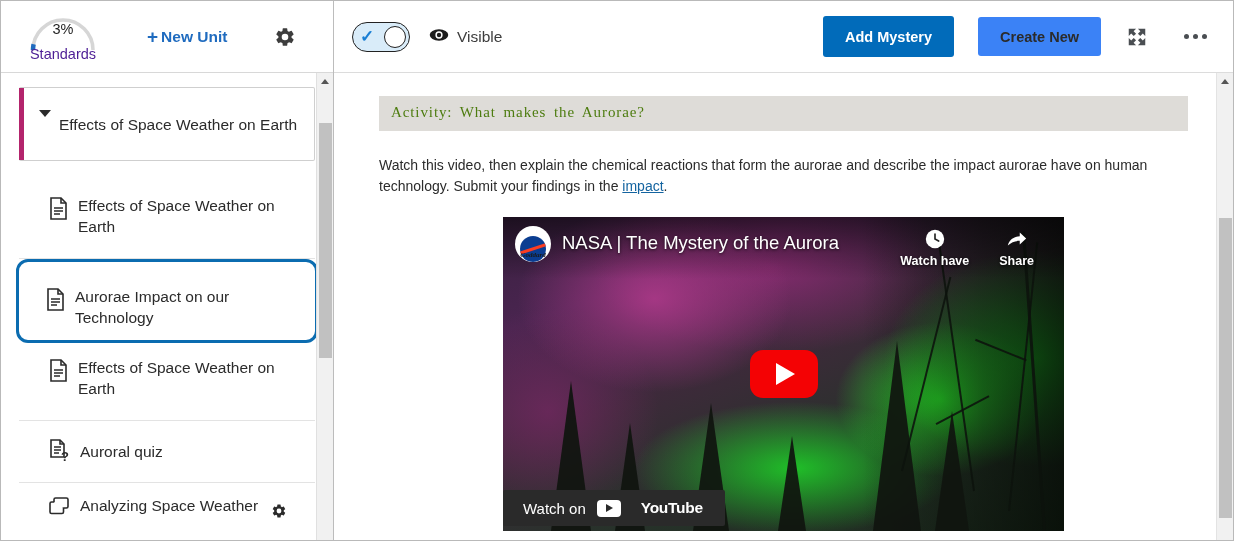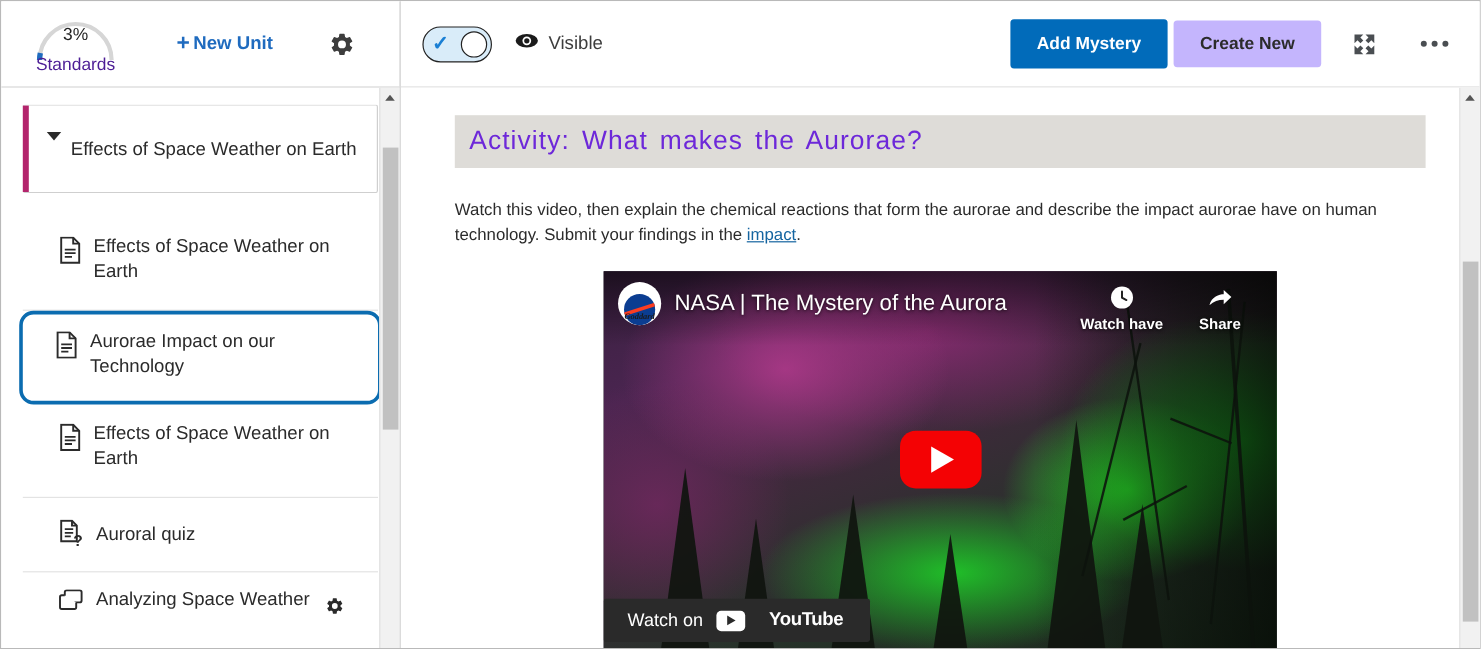--- a/index.html
+++ b/index.html
@@ -135,21 +135,21 @@
     align-items: flex-start;
     gap: 10px;
     padding: 14px 10px 14px 30px;
     border-bottom: 1px solid #e3e3e3;
     cursor: pointer;
     min-height: 78px;
   }
   .lesson-item.selected {
     border: 3px solid #0b6cb0;
     border-radius: 12px;
-    padding: 12px 8px 12px 27px;
+    padding: 24px 8px 12px 27px;
     margin: 0 -3px;
   }
   .lesson-icon { flex: none; margin-top: 2px; }
   .lesson-label {
     font-size: 15.5px;
     line-height: 21px;
     color: #2b2b2b;
   }
   .lesson-item.last {
     border-bottom: none;
@@ -244,21 +244,21 @@
     font-family: inherit;
     font-size: 14.5px;
     font-weight: bold;
     border: none;
     border-radius: 3px;
     cursor: pointer;
     height: 41px;
     padding: 0 22px;
   }
   .btn-primary { background: #016bba; color: #fff; }
-  .btn-secondary { background: #c4b5fd; color: #2b2b2b; margin-left: 5px; height: 39px;}
+  .btn-secondary { background: #3b82f6; color: #2b2b2b; margin-left: 24px; height: 39px;}
   .icon-btn {
     width: 44px; height: 40px;
     display: flex; align-items: center; justify-content: center;
     background: none; border: none; cursor: pointer;
     margin-left: 14px;
   }
   .ellipsis { display: flex; gap: 4px; }
   .ellipsis span {
     width: 5px; height: 5px; border-radius: 50%;
     background: #4a4e52;
@@ -270,25 +270,26 @@
     overflow: hidden;
     background: #fff;
     padding: 23px 45px 0 45px;
   }
   .activity-banner {
     background: #dedcd8;
     padding: 8px 12px 10px 12px;
     margin-bottom: 24px;
   }
   .activity-title {
-    color: #6d28d9;
-    font-size: 22px;
+    color: #4d7c0f;
+    font-size: 15px;
     font-weight: normal;
     letter-spacing: .9px;
     word-spacing: 3px;
+    font-family: Liberation Serif, serif;
   }
   .activity-body {
     font-size: 14px;
     line-height: 20.5px;
     color: #2b2b2b;
     max-width: 770px;
     font-family: "Liberation Sans", sans-serif;
     font-stretch: condensed;
   }
   .activity-body a {

